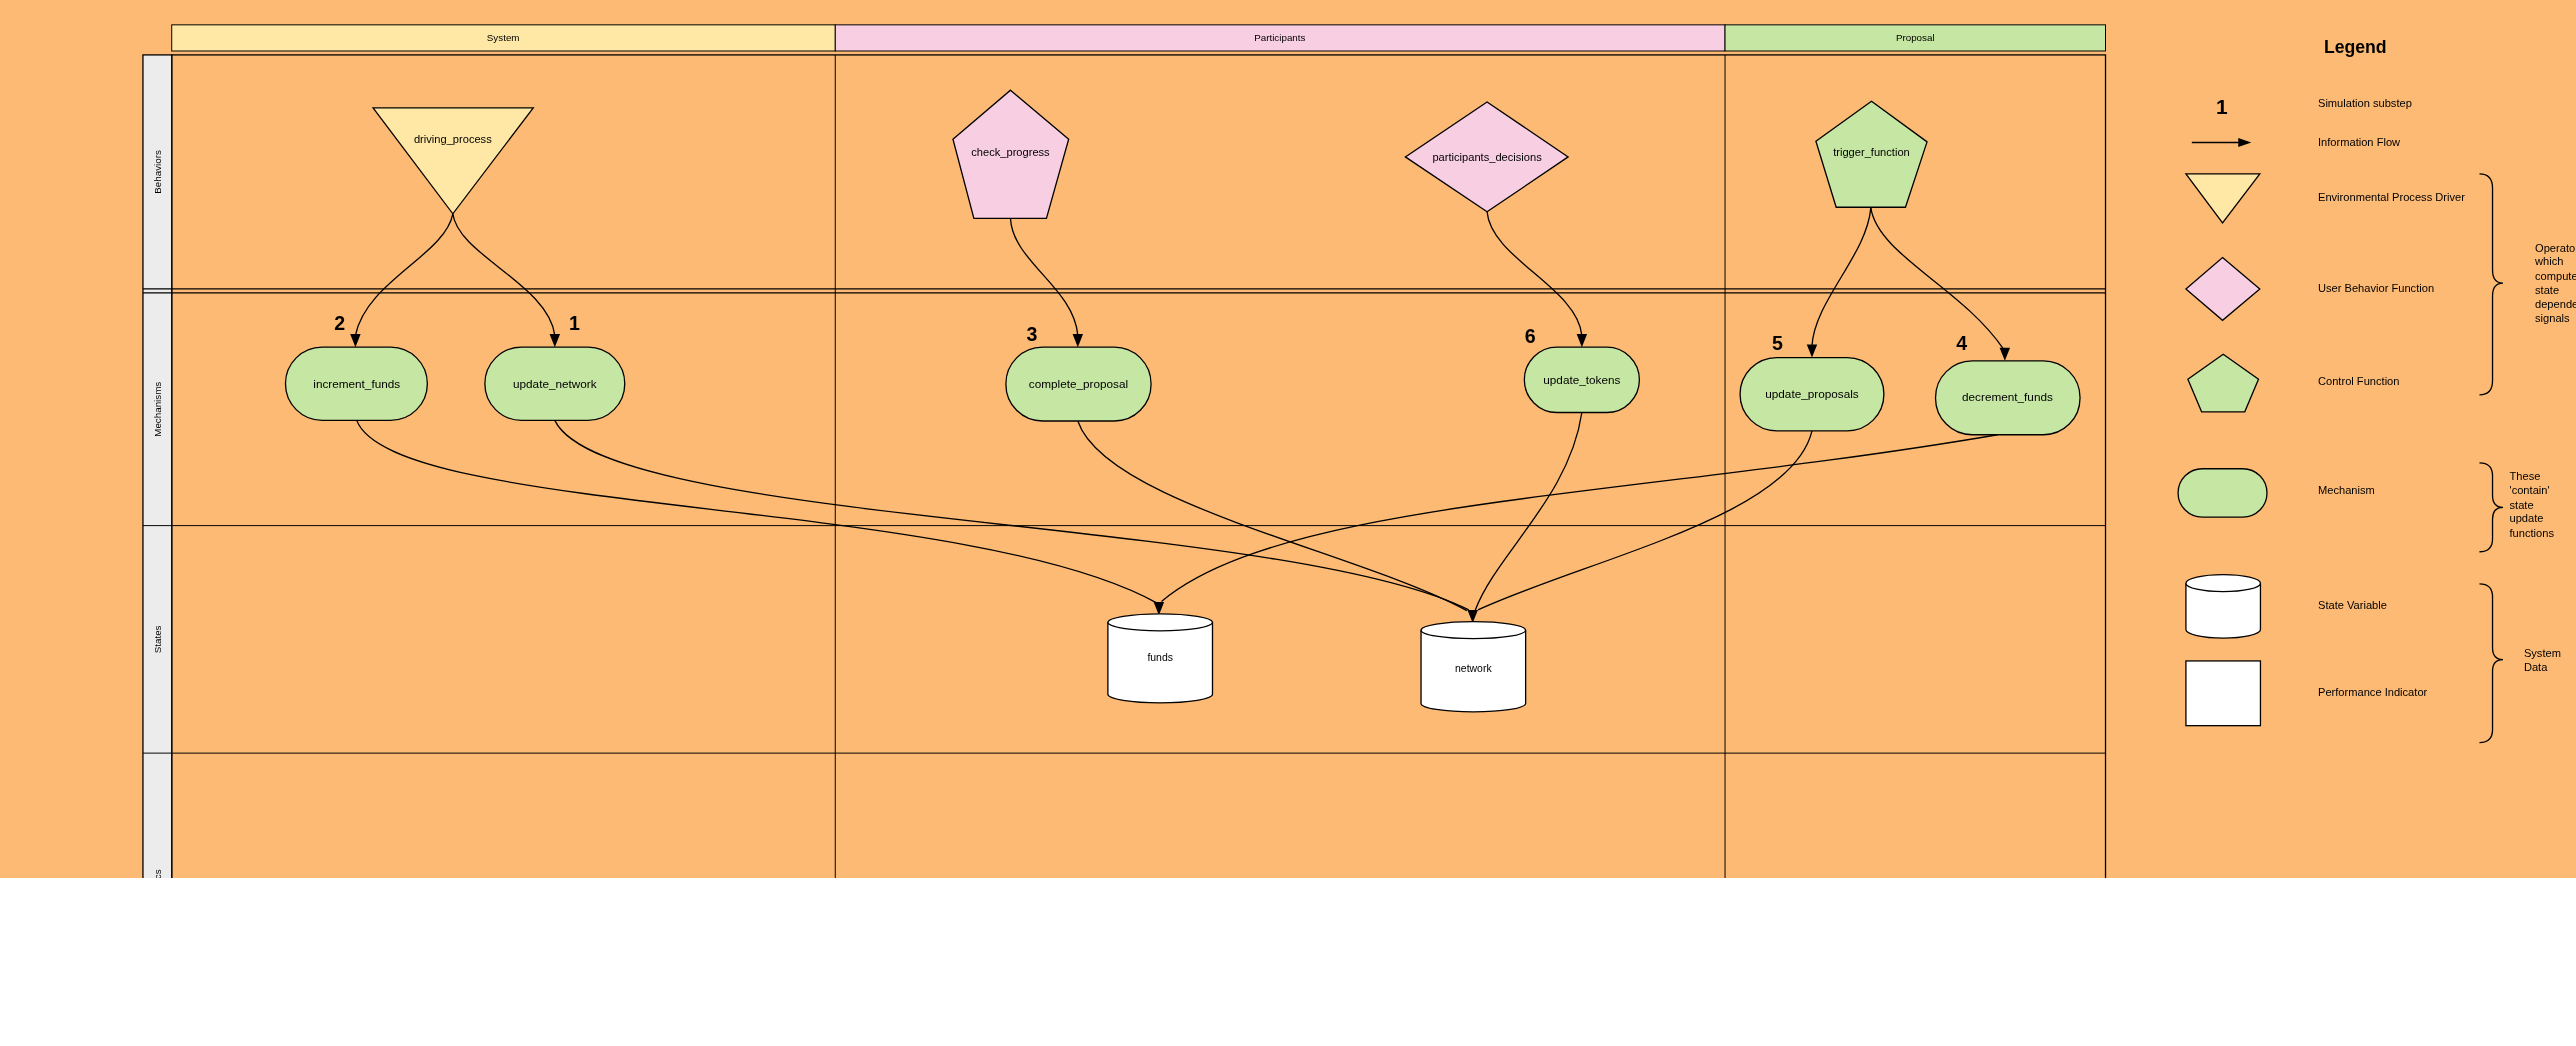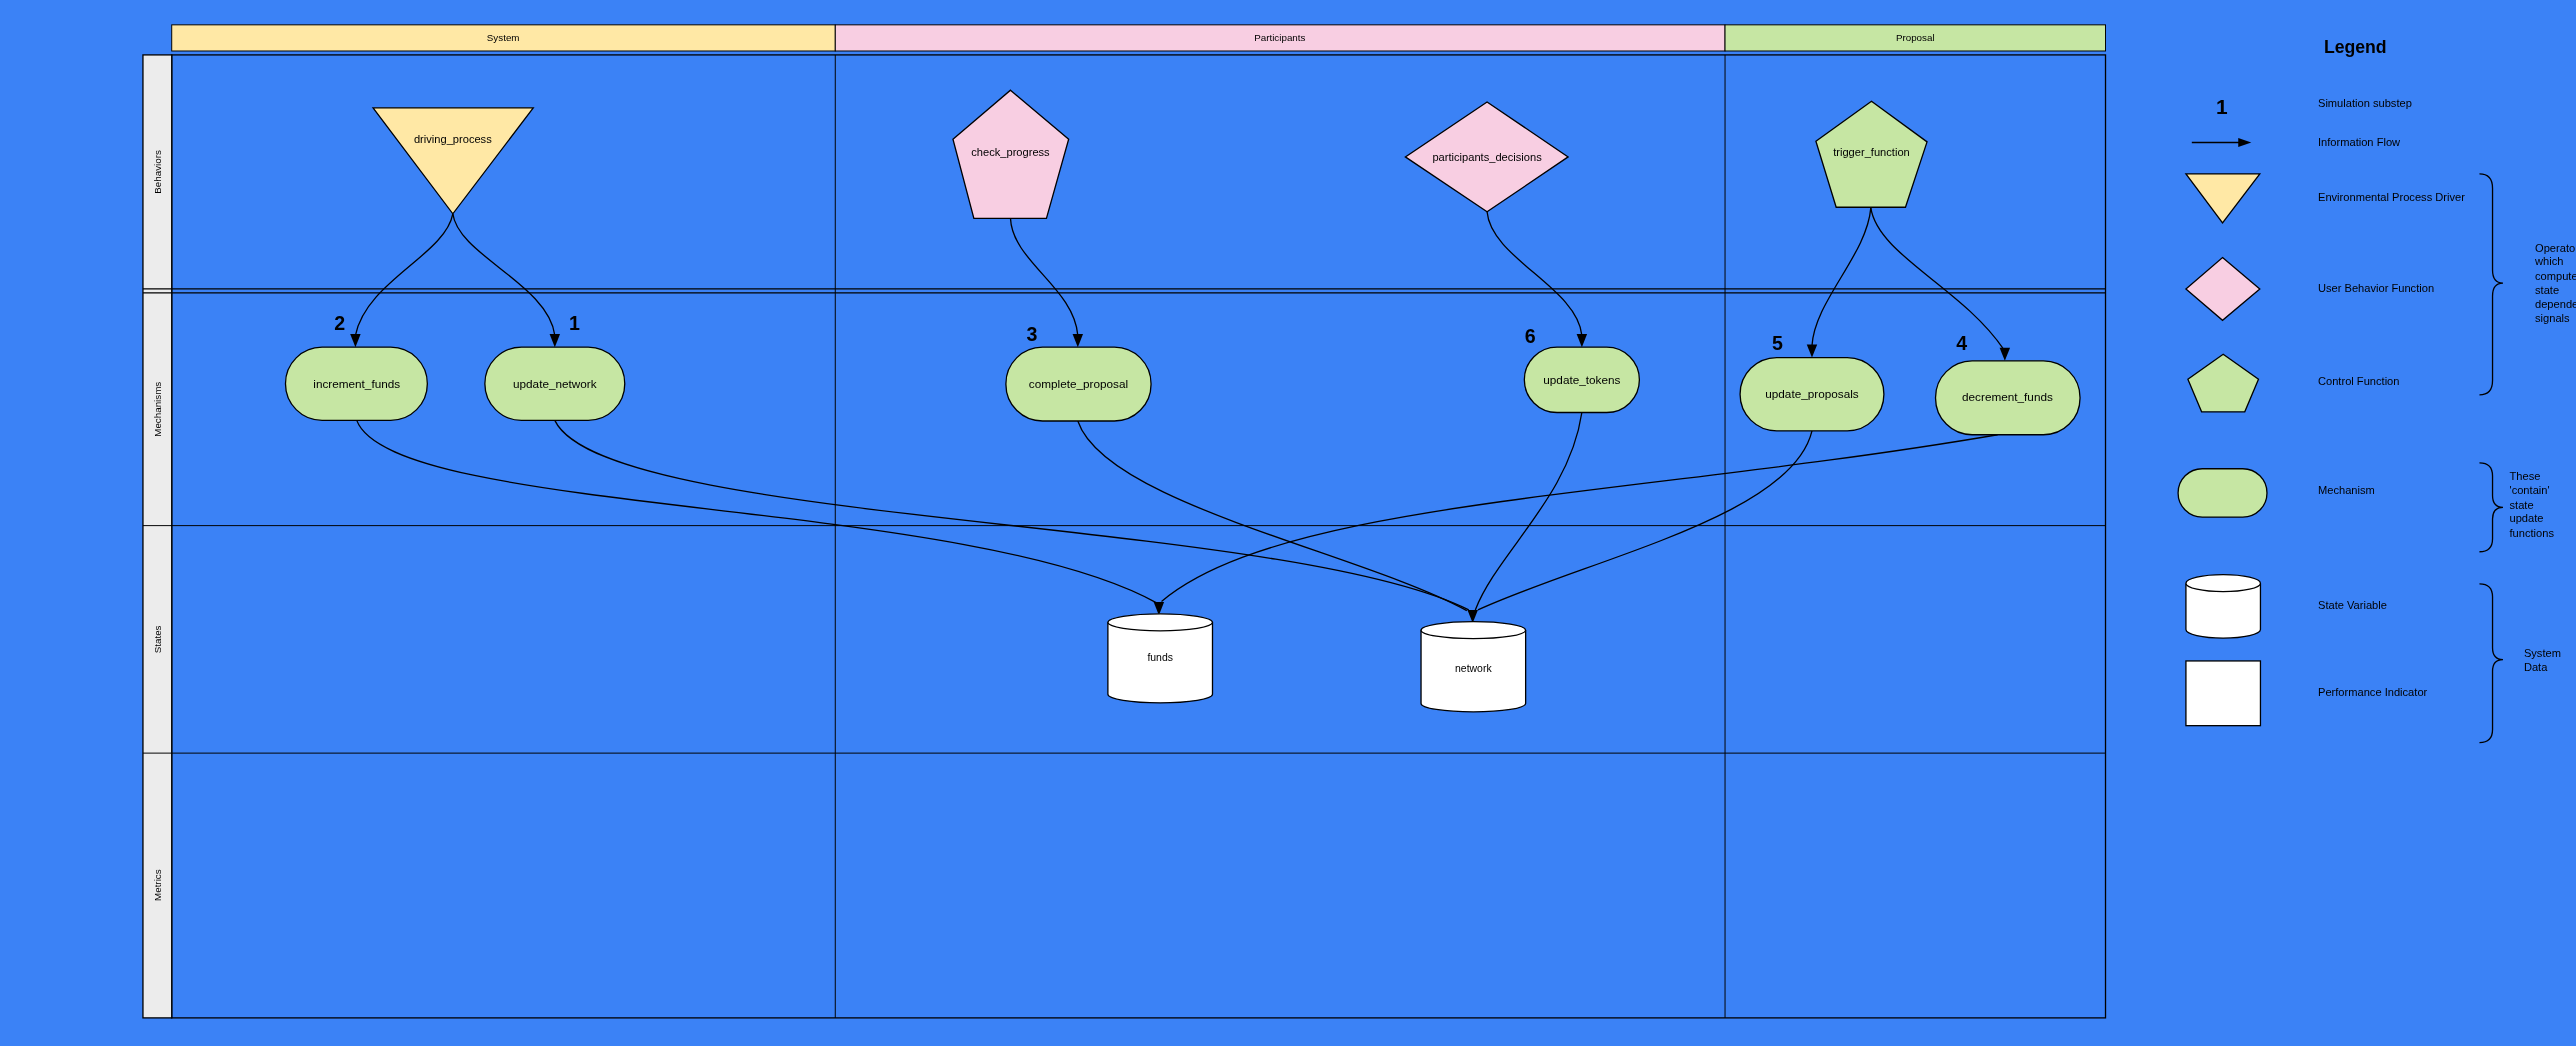--- a/index.html
+++ b/index.html
@@ -1,16 +1,16 @@
 <!DOCTYPE html>
 <html style="font-size:10.5px"><head>
 <meta charset="utf-8">
 <style>
   html,body{margin:0;padding:0;background:#fff;}
-  .stage{position:relative;width:2576px;height:1046px;background:#3b82f6;overflow:hidden;
+  .stage{position:relative;width:2576px;height:878px;background:#fdba74;overflow:hidden;
          font-family:"Liberation Sans", sans-serif;}
   svg{display:block;}
   text{fill:#000;font-family:"Liberation Sans", sans-serif;}
   .hdr{font-size:15px;}
   .rowlbl{font-size:15px;}
   .node{font-size:17px;}
   .pill-lbl{font-size:18px;}
   .state-lbl{font-size:16px;}
   .num{font-size:30px;font-weight:bold;}
   .leg-title{font-size:27px;font-weight:bold;}

